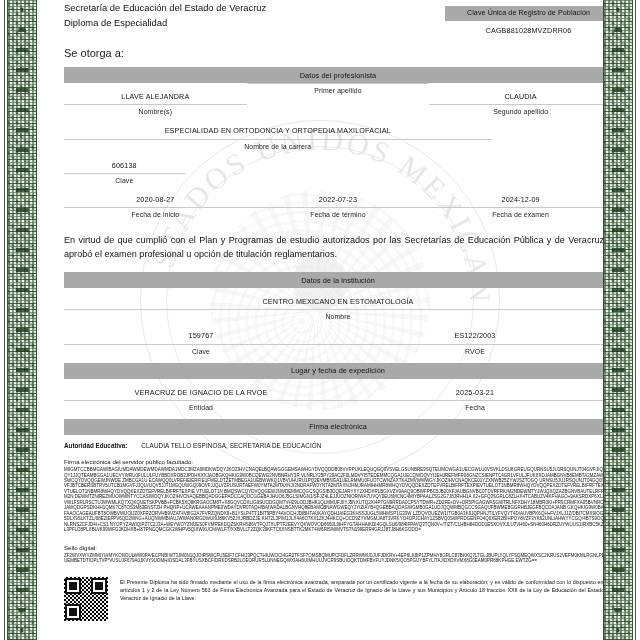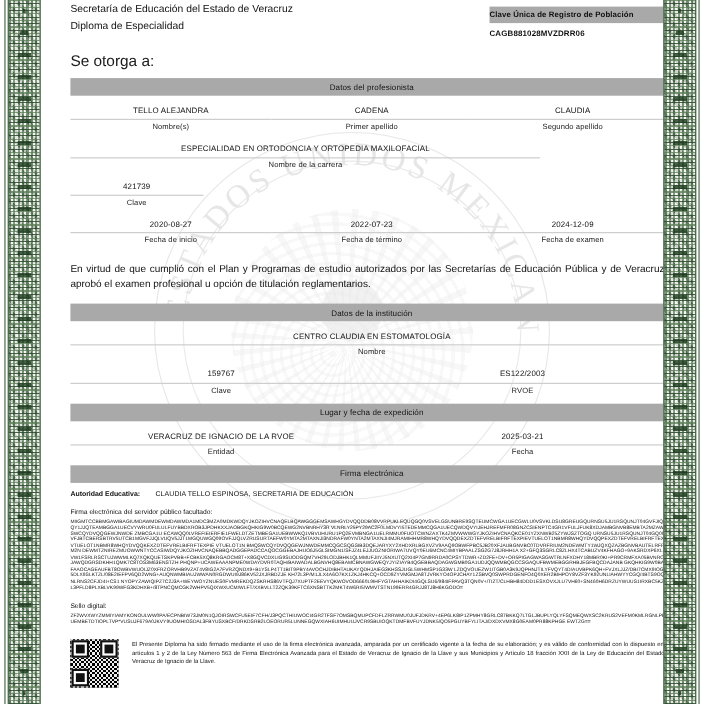--- a/index.html
+++ b/index.html
@@ -82,29 +82,29 @@
   .page{
     position:absolute;left:18px;top:0;width:640px;height:640px;
     padding:0 46px;box-sizing:border-box;z-index:2;
   }
 
   .hdr-line{font-size:9.4px;line-height:13px;color:#111;}
   .hdr-1{padding-top:1px;}
   .hdr-2{padding-top:2px;}
 
   .curp-box{
-    position:absolute;right:46px;top:6px;width:167px;text-align:left;font-weight:bold;
+    position:absolute;right:46px;top:6px;width:167px;text-align:center;
   }
   .curp-band{
     background:#a9a9a9;color:#111;font-size:7.1px;
     padding:3.4px 0;letter-spacing:.1px;
   }
   .curp-val{font-size:7.2px;padding-top:5px;letter-spacing:.15px;color:#111;}
 
-  .se-otorga{font-size:14px;padding-top:18px;}
+  .se-otorga{font-size:11px;padding-top:18px;}
 
   .band{
     background:#a9a9a9;color:#111;text-align:center;
     font-size:7.3px;padding:3.6px 0;margin-top:8px;letter-spacing:.1px;
   }
   .band.tight{margin-top:6px;}
 
   .grid3,.grid2,.grid1{display:flex;width:100%;}
   .grid3 .cell{width:33.333%;}
   .grid1 .cell{width:100%;}
@@ -198,44 +198,43 @@
     <div class="curp-band">Clave Única de Registro de Población</div>
     <div class="curp-val">CAGB881028MVZDRR06</div>
   </div>
 
   <div class="se-otorga">Se otorga a:</div>
 
   <div class="band">Datos del profesionista</div>
 
   <div class="grid3">
     <div class="cell">
-      <div class="val">TELLO ALEJANDRA</div>
+      <div class="val">LLAVE ALEJANDRA</div>
       <div class="rule"></div>
       <div class="lbl">Nombre(s)</div>
     </div>
     <div class="cell">
-      <div class="val">CADENA</div>
       <div class="rule"></div>
       <div class="lbl">Primer apellido</div>
     </div>
     <div class="cell">
       <div class="val">CLAUDIA</div>
       <div class="rule"></div>
       <div class="lbl">Segundo apellido</div>
     </div>
   </div>
 
   <div class="grid-carrera">
     <div class="cell c-wide">
       <div class="val">ESPECIALIDAD EN ORTODONCIA Y ORTOPEDIA MAXILOFACIAL</div>
       <div class="rule"></div>
       <div class="lbl">Nombre de la carrera</div>
     </div>
     <div class="cell c-narrow">
-      <div class="val">421739</div>
+      <div class="val">606138</div>
       <div class="rule"></div>
       <div class="lbl">Clave</div>
     </div>
   </div>
 
   <div class="grid3">
     <div class="cell">
       <div class="val">2020-08-27</div>
       <div class="rule"></div>
       <div class="lbl">Fecha de inicio</div>
@@ -251,21 +250,21 @@
       <div class="lbl">Fecha de examen</div>
     </div>
   </div>
 
   <div class="paragraph">En virtud de que cumplió con el Plan y Programas de estudio autorizados por las Secretarías de Educación Pública y de Veracruz y aprobó el examen profesional u opción de titulación reglamentarios.</div>
 
   <div class="band tight">Datos de la institución</div>
 
   <div class="grid1">
     <div class="cell">
-      <div class="val">CENTRO CLAUDIA EN ESTOMATOLOGÍA</div>
+      <div class="val">CENTRO MEXICANO EN ESTOMATOLOGÍA</div>
       <div class="rule"></div>
       <div class="lbl">Nombre</div>
     </div>
   </div>
 
   <div class="grid-inst">
     <div class="cell c-a">
       <div class="val">159767</div>
       <div class="rule"></div>
       <div class="lbl">Clave</div>

